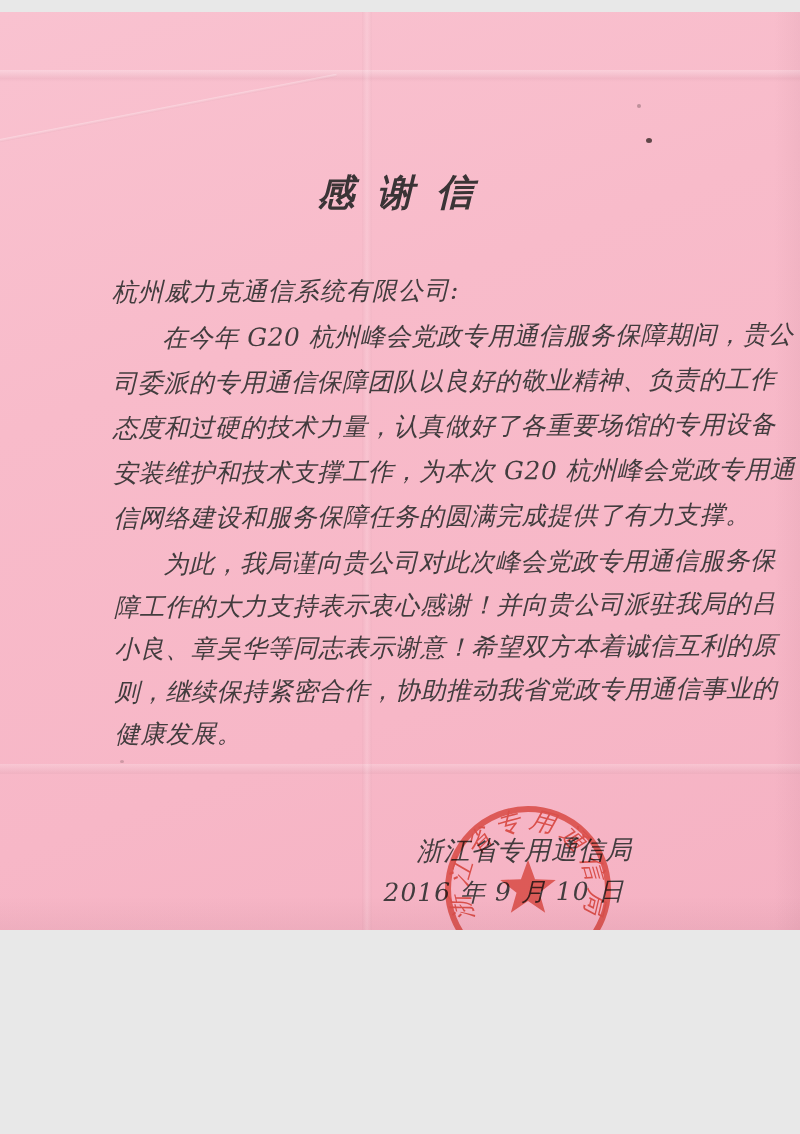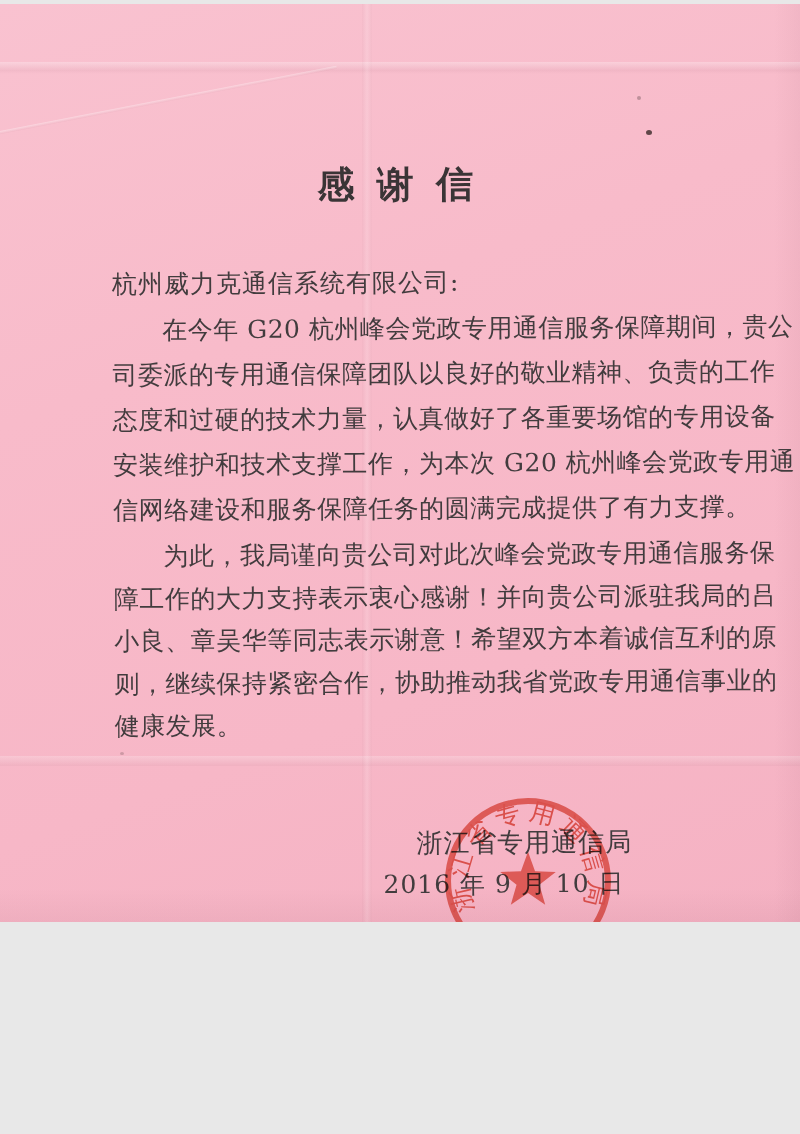--- a/index.html
+++ b/index.html
@@ -1,23 +1,24 @@
 <!DOCTYPE html>
 <html><head>
 <meta charset="utf-8">
 <style>
   html,body{margin:0;padding:0;background:#e8e8e8;}
   .paper{
     position:relative;
     width:800px;height:918px;
-    margin:4px auto;
+    margin:12px auto;
     overflow:hidden;
     background:linear-gradient(160deg,#f9c2d0 0%,#f8bbca 35%,#f7b7c7 70%,#f5b2c3 100%);
     font-family:"DejaVu Serif","Liberation Serif",serif;
     color:#423c3e;
+    font-style:italic;
   }
   .textlayer{
     position:absolute;left:0;top:0;width:100%;height:100%;
     transform:rotate(-0.35deg);
     transform-origin:50% 50%;
   }
   .title{
     position:absolute;top:156px;left:0;width:100%;
     text-align:center;
     font-family:"Liberation Sans","DejaVu Sans",sans-serif;

